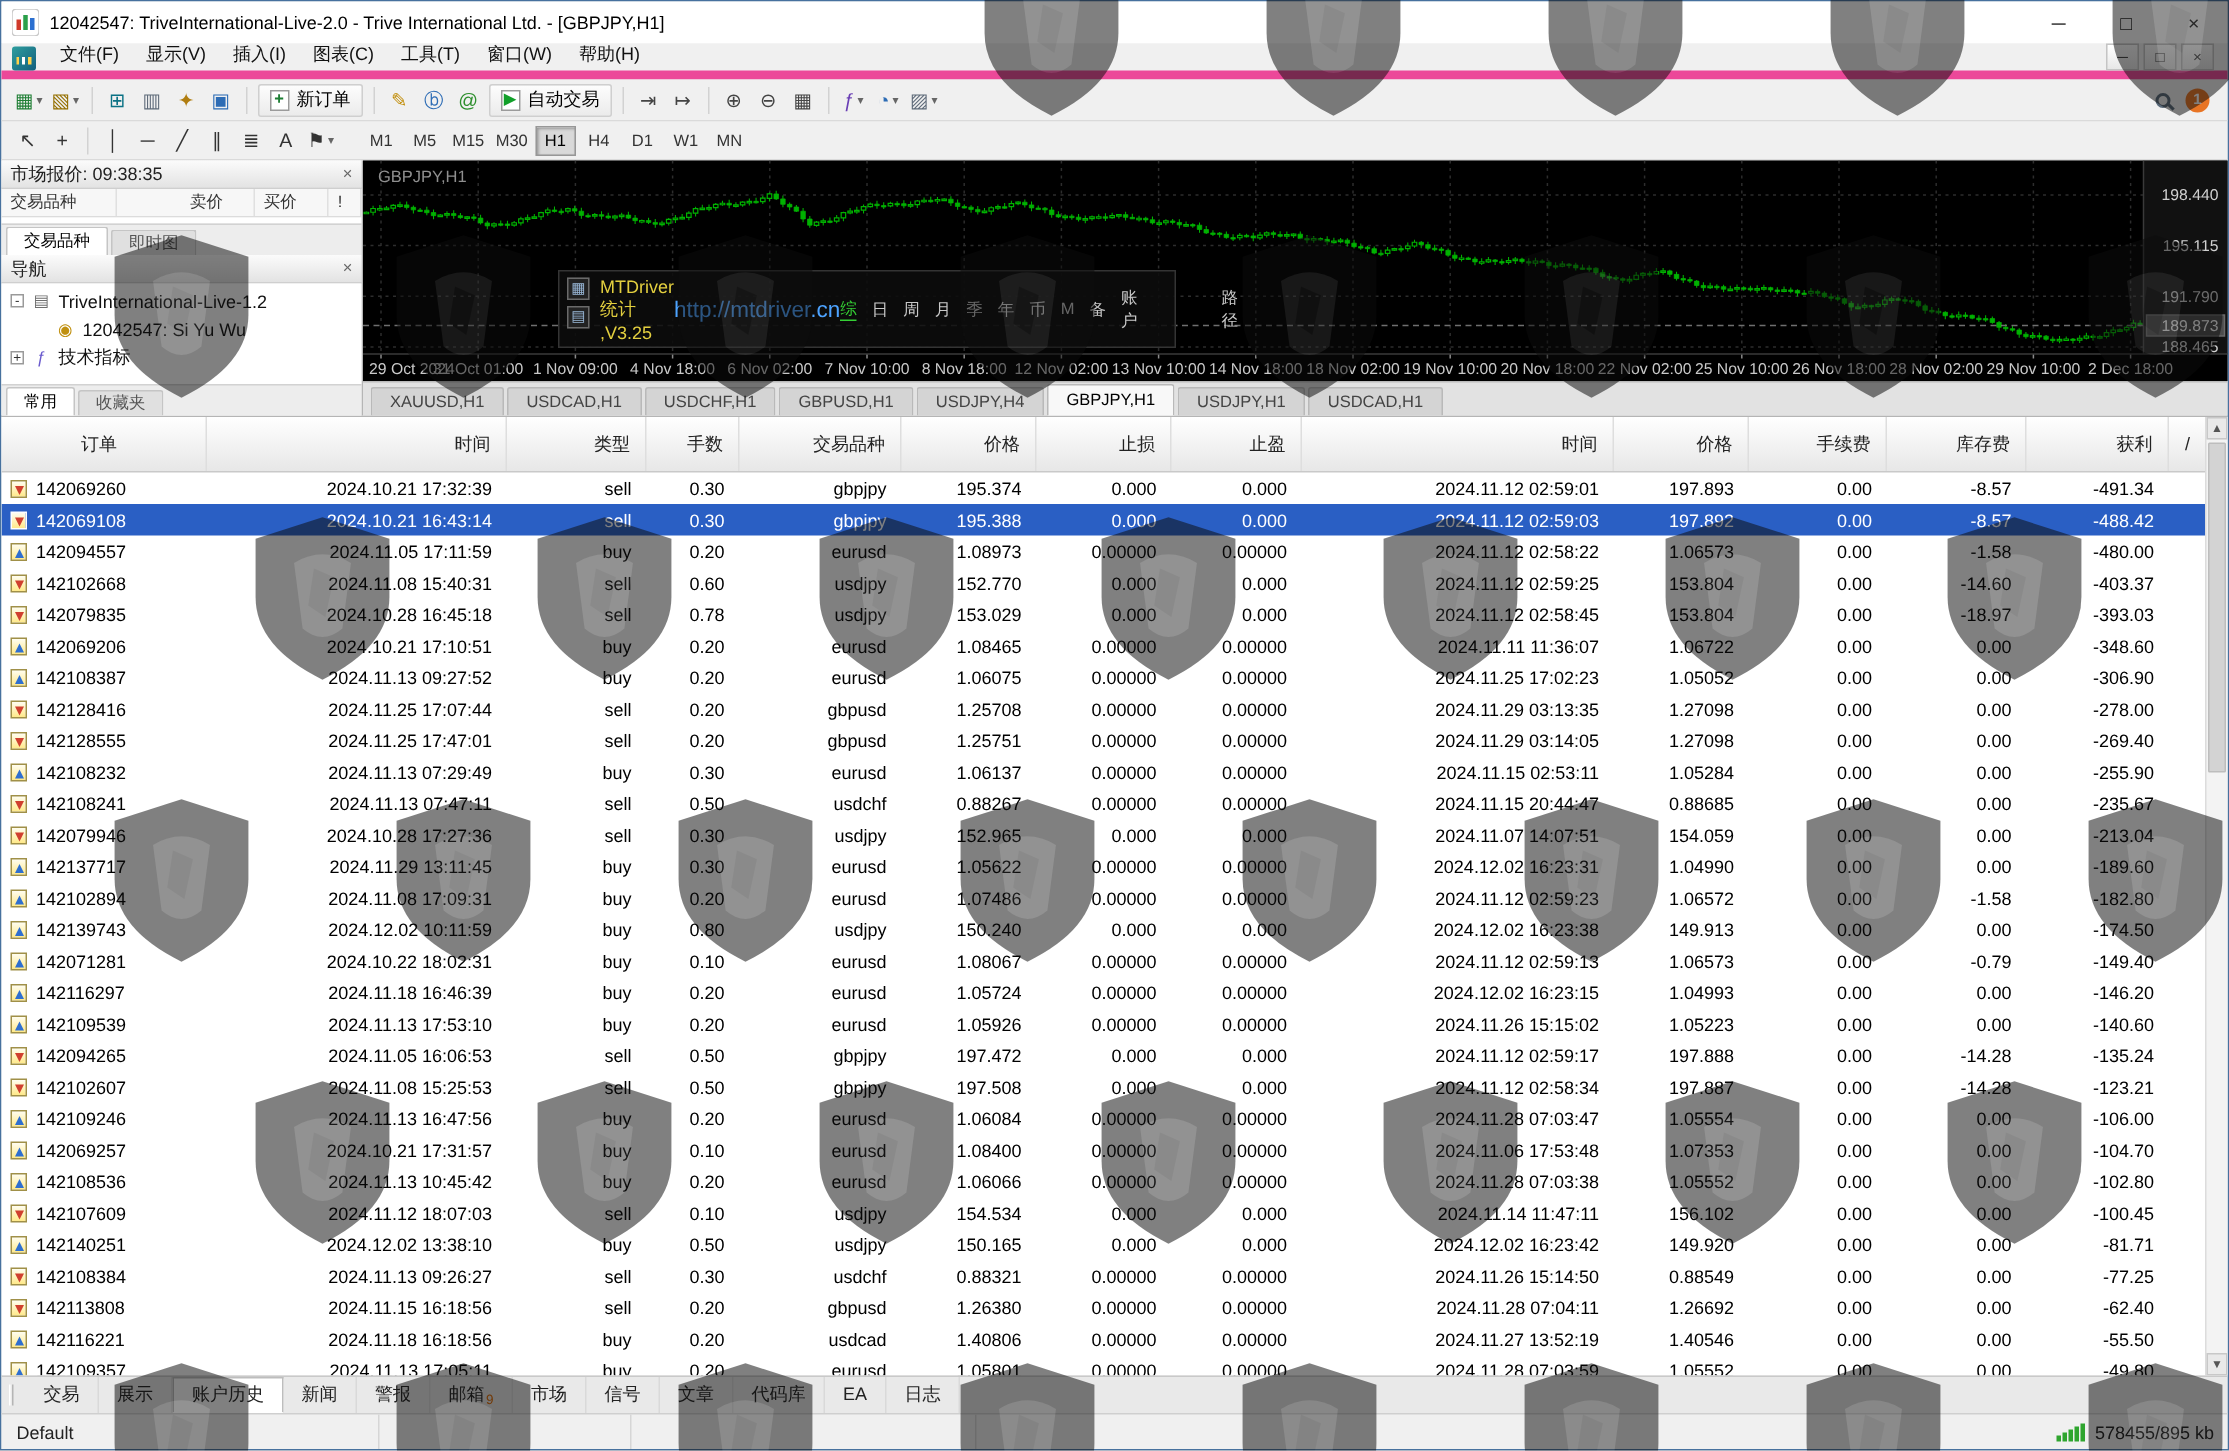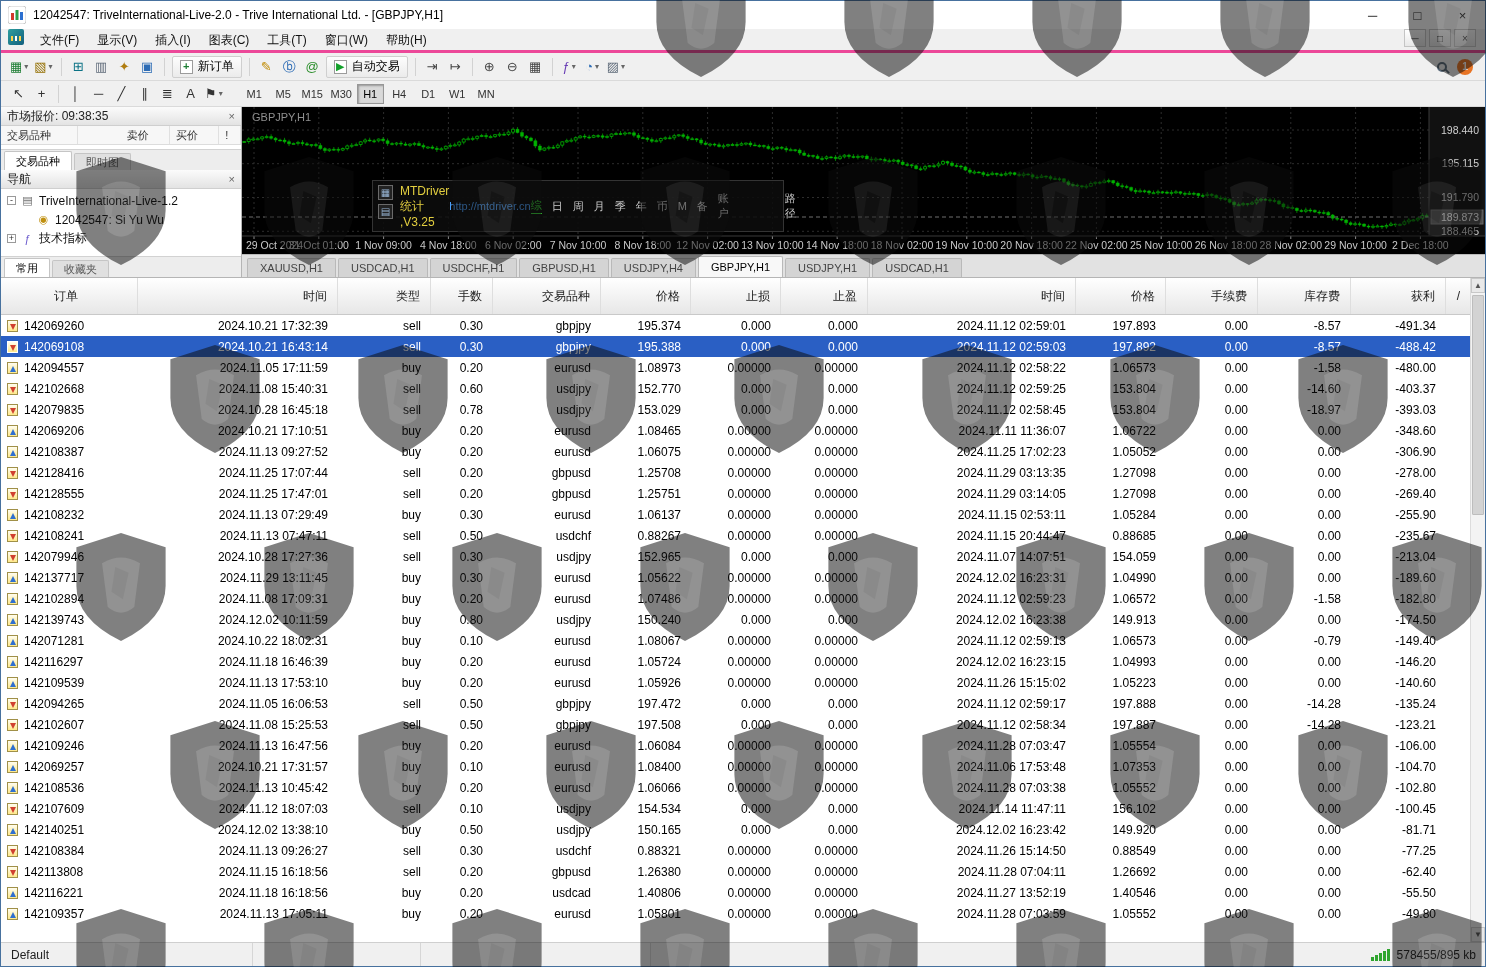--- a/index.html
+++ b/index.html
@@ -6,21 +6,21 @@
 html,body{width:1486px;height:967px;overflow:hidden}
 body{font-family:"Liberation Sans","DejaVu Sans",sans-serif;font-size:12px;color:#000;background:#8b9096}
 .win{width:1486px;height:967px;display:flex;flex-direction:column;background:#f0f0f0;border:1px solid #47719e;position:relative}
 
 .titlebar{height:28px;background:#fff;display:flex;align-items:center;padding-left:7px;flex:0 0 auto}
 .appicon{width:18px;height:18px;margin-right:7px;flex:0 0 auto}
 .title{font-size:12px;color:#000;white-space:nowrap}
 .wbtns{margin-left:auto;display:flex;height:100%}
 .wbtn{width:45px;display:flex;align-items:center;justify-content:center;font-size:13px;color:#222;cursor:default}
 
-.menubar{height:24px;background:#f0f0f0;border-bottom:3px solid #ec4899;display:flex;align-items:flex-start;padding:0 4px;flex:0 0 auto}
+.menubar{height:24px;background:#f0f0f0;border-bottom:6px solid #ec4899;display:flex;align-items:flex-end;padding:0 4px;flex:0 0 auto}
 .mlogo{width:16px;height:16px;margin:0 7px 0 3px;border-radius:2px;background:linear-gradient(135deg,#2e9e9e,#135f7e);position:relative;flex:0 0 auto}
 .mlogo::after{content:"";position:absolute;left:3px;right:3px;bottom:4px;height:5px;background:
 linear-gradient(90deg,#ffd24a 0 2px,transparent 2px 4px,#fff 4px 6px,transparent 6px 8px,#ffd24a 8px 10px)}
 .menu-item{padding:0 9px;line-height:22px;color:#111}
 .mdi{margin-left:auto;display:flex;gap:3px;padding-right:5px}
 .mdib{width:22px;height:18px;border:1px solid #c4c4c4;background:linear-gradient(#ffffff,#e7e7e7);display:flex;align-items:center;justify-content:center;font-size:10px;color:#444}
 
 .toolbar{height:28px;background:#f0f0f0;border-bottom:1px solid #dadada;display:flex;align-items:center;padding:0 6px;flex:0 0 auto}
 .toolbar2{height:26px}
 .ticon{height:22px;min-width:23px;display:flex;align-items:center;justify-content:center;border:1px solid transparent;border-radius:2px;font-size:13px;padding:0 2px}
@@ -56,21 +56,21 @@
 .chartwrap{height:148px;position:relative;background:#000;overflow:hidden}
 .charttabs{height:23px;background:#e2e2e2;border-top:1px solid #bbb;display:flex;align-items:flex-end;padding:0 2px 0 5px;gap:2px;flex:0 0 auto}
 .ctab{height:19px;line-height:18px;padding:0 12px;font-size:11px;color:#444;background:#d4d4d4;border:1px solid #b9b9b9;border-bottom:none;border-radius:2px 2px 0 0;white-space:nowrap}
 .ctab.active{background:#f8f8f8;color:#000;height:21px;line-height:20px}
 .ovl{position:absolute;left:130px;top:73px;width:412px;height:52px;background:rgba(12,12,12,.88);border:1px solid #343434;display:flex;padding:4px 8px 4px 5px;z-index:5}
 .ovl-icons{display:flex;flex-direction:column;gap:4px;margin-right:7px}
 .ovl-ic{width:15px;height:15px;border:1px solid #6a6a6a;color:#9ab8d8;font-size:10px;display:flex;align-items:center;justify-content:center;background:#222}
 .ovl-rows{flex:1;display:flex;flex-direction:row;justify-content:space-between}
 .ovl-r1{display:flex;align-items:center}
 .ovl-title{color:#e3cf3f;font-size:12px}
-.ovl-url{margin-left:auto;color:#4da3ff;font-size:11px}
+.ovl-url{margin-left:auto;color:#4da3ff;font-size:15px}
 .ovl-r2{display:flex;align-items:center;gap:10px;font-size:11px;color:#c9c9c9}
 .ovl-tab.active{color:#35d035;border-bottom:1px solid #35d035}
 .ovl-path{margin-left:46px}
 
 .history{flex:1;position:relative;background:#fff;overflow:hidden;
  --cols:137px 200px 93px 62px 108px 90px 90px 87px 208px 90px 92px 93px 95px 1fr}
 .htable{margin-right:15px}
 .hhead{display:grid;grid-template-columns:var(--cols);height:37px;background:linear-gradient(#ffffff,#e7e7e7);border-bottom:1px solid #c9c9c9}
 .hh{display:flex;align-items:center;justify-content:flex-end;padding:0 10px 0 4px;border-right:1px solid #dedede;font-size:12px;color:#222;white-space:nowrap;overflow:hidden}
 .hh.first{justify-content:center}
@@ -1011,20 +1011,35 @@
           </div>
         </div>
     </div>
     <div class="vscroll">
       <span class="sbtn up">▲</span>
       <span class="sthumb"></span>
       <span class="sbtn down">▼</span>
     </div>
   </div>
 
+  <div class="btabs" id="bottom-tabs">
+    <span class="bgrip"></span>
+  <span class="btab">交易</span>
+      <span class="btab">展示</span>
+      <span class="btab active">账户历史</span>
+      <span class="btab">新闻</span>
+      <span class="btab">警报</span>
+      <span class="btab">邮箱<span class="badge">9</span></span>
+      <span class="btab">市场</span>
+      <span class="btab">信号</span>
+      <span class="btab">文章</span>
+      <span class="btab">代码库</span>
+      <span class="btab">EA</span>
+      <span class="btab">日志</span>
+    </div>
 
   <div class="status">
     <span class="scell s2">Default</span>
     <span class="scell s3"></span>
     <span class="scell s4"></span>
     <span class="scell s5">
       <span class="bars" id="conn-bars">
           <span class="bar" style="height: 4px;"></span>
           <span class="bar" style="height: 6px;"></span>
           <span class="bar" style="height: 8px;"></span>

